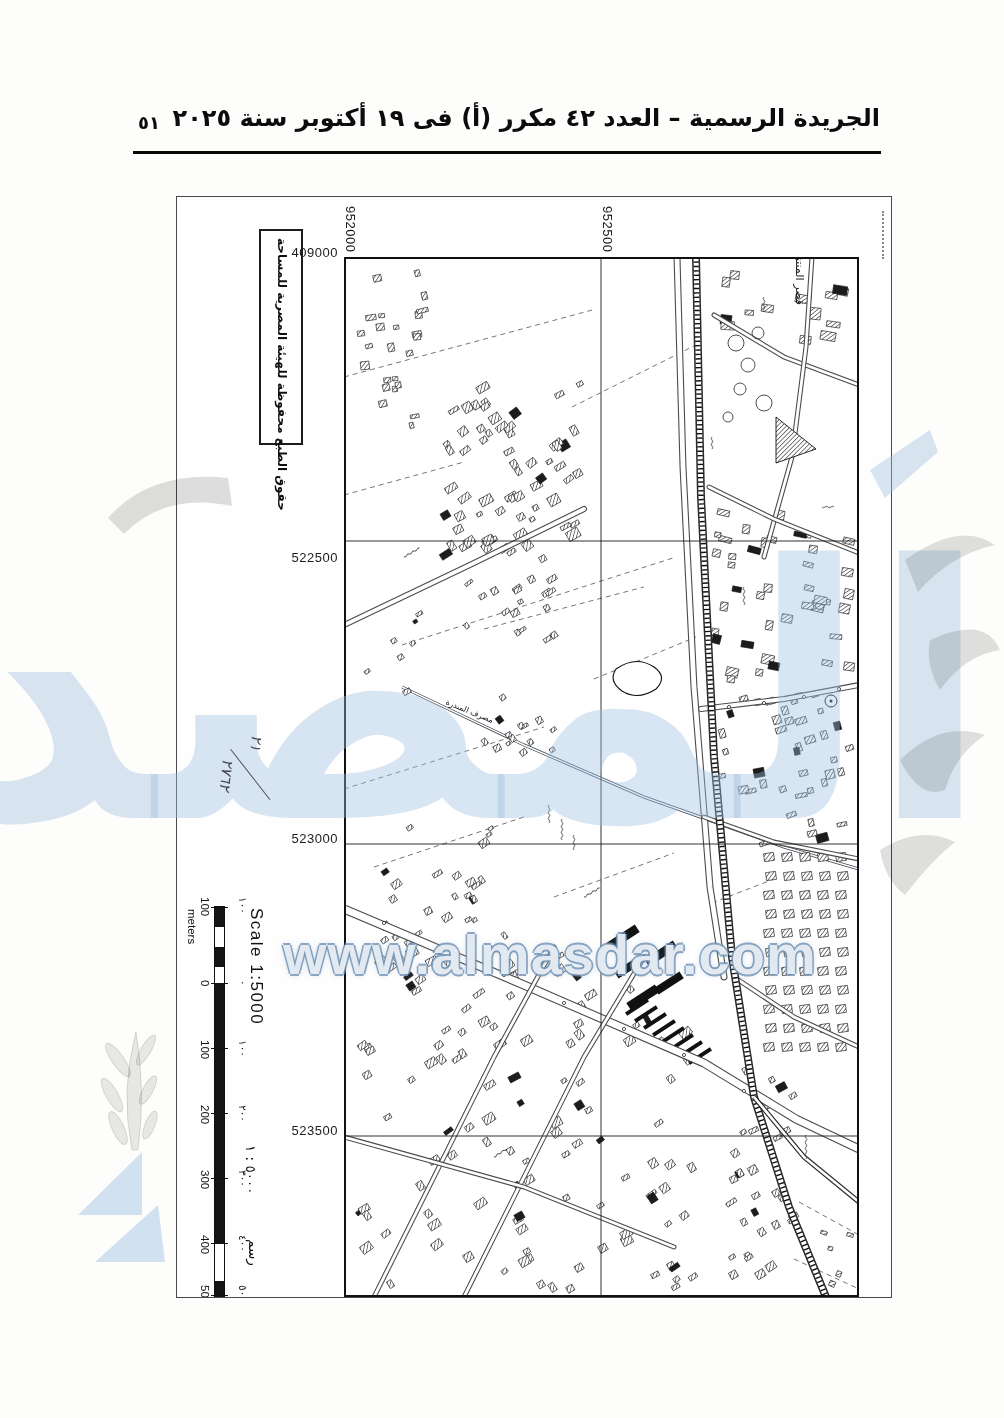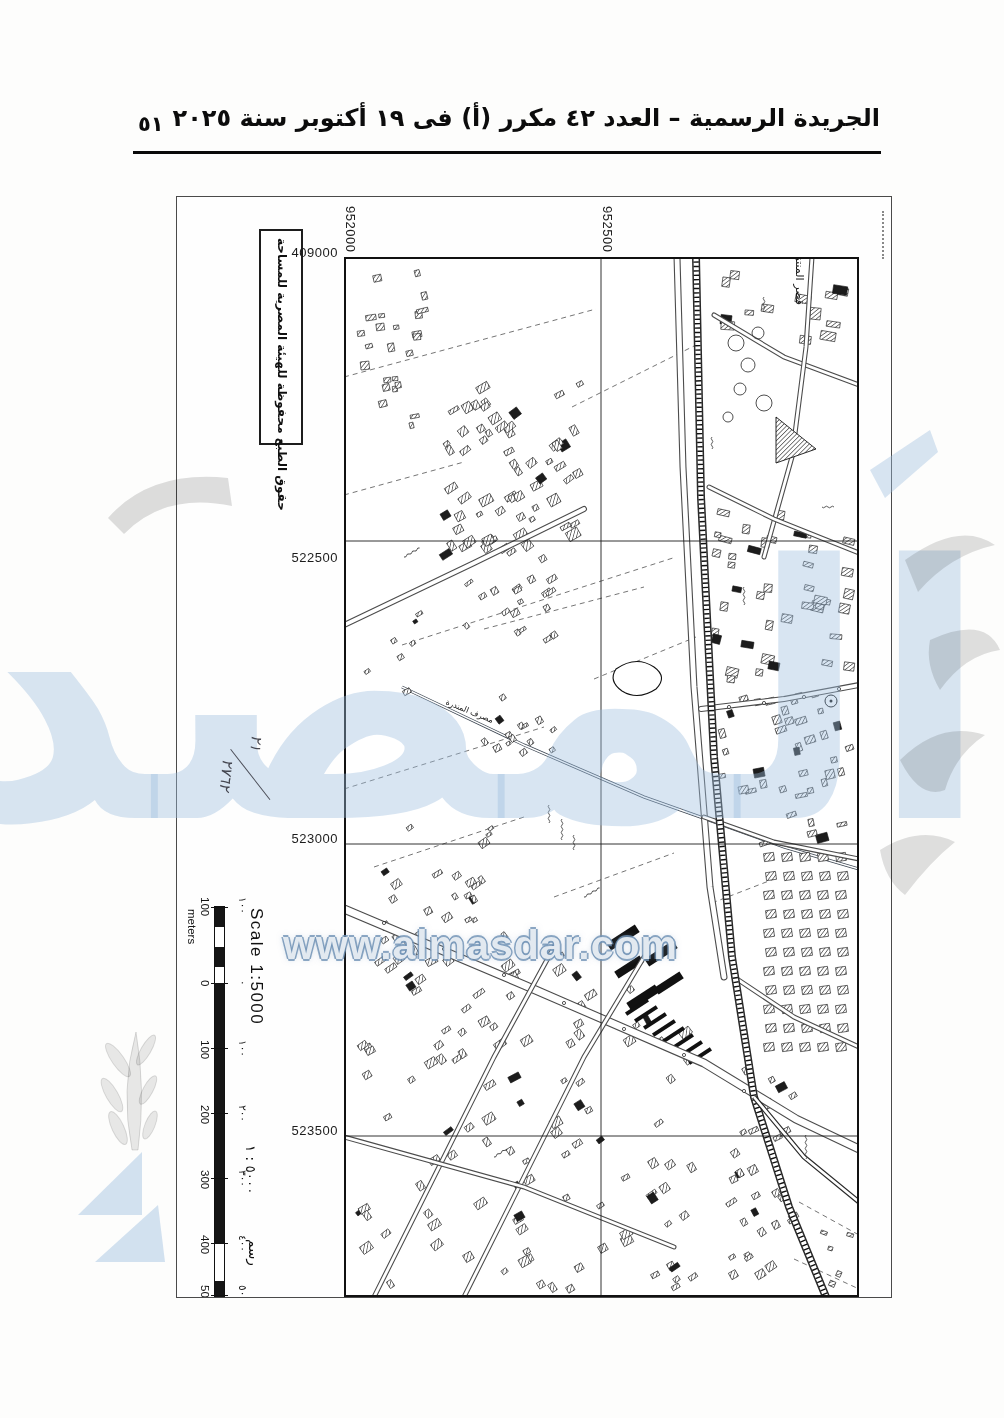--- a/index.html
+++ b/index.html
@@ -6,21 +6,21 @@
   body{
     width:1004px;height:1418px;position:relative;background:#fdfdfc;
     font-family:"DejaVu Sans",sans-serif;overflow:hidden;color:#111;
   }
   .abs{position:absolute;}
   
   .hdr-title{
     top:104px;right:124px;direction:rtl;font-weight:bold;font-size:24px;
     letter-spacing:0px;color:#0c0c0c;white-space:nowrap;
   }
-  .hdr-page{top:112px;left:138px;font-weight:bold;font-size:21px;color:#0c0c0c;}
+  .hdr-page{top:112px;left:138px;font-weight:bold;font-size:18px;color:#0c0c0c;}
   .hdr-rule{top:151px;left:133px;width:748px;height:3px;background:#090909;}
   
   .sheet{
     top:196px;left:176px;width:714px;height:1100px;background:#fefefe;
     border:1px solid #4a4a4a;overflow:hidden;
   }
   .vtext{
     position:absolute;transform-origin:0 0;transform:rotate(90deg);
     white-space:nowrap;line-height:1;
   }
@@ -44,21 +44,21 @@
   .scale-title{font-family:"Liberation Sans",sans-serif;font-size:17px;color:#101010;letter-spacing:1.5px;}
   .scale-ar{font-size:13.5px;color:#101010;direction:rtl;}
   
   .wm-word{
     top:520px;left:20px;width:970px;text-align:center;direction:rtl;
     font-size:352px;font-weight:bold;line-height:1;color:rgba(158,191,223,0.40);
     pointer-events:none;z-index:5;
   }
   .wm-url{
     top:922px;left:283px;font-family:"Liberation Sans",sans-serif;font-weight:bold;
-    font-size:41px;letter-spacing:1px;color:rgba(255,255,255,0.80);z-index:7;pointer-events:none;
+    font-size:56px;letter-spacing:1px;color:rgba(255,255,255,0.80);z-index:7;pointer-events:none;
     text-shadow:-1.6px 0 rgba(112,146,181,.8),1.6px 0 rgba(112,146,181,.8),
                  0 -1.6px rgba(112,146,181,.8),0 1.6px rgba(112,146,181,.8),
                  0 0 6px rgba(140,170,200,.5);
   }
   .wm-svg{top:0;left:0;z-index:6;pointer-events:none;}
   
   .hand{z-index:8;color:#2b2b35;opacity:.85;}
   .hand span{position:absolute;transform-origin:0 0;font-size:15px;font-style:italic;white-space:nowrap;}
   .hand .slash{position:absolute;width:64px;height:0;border-top:1.4px solid #33333d;transform-origin:0 0;}
 </style>

